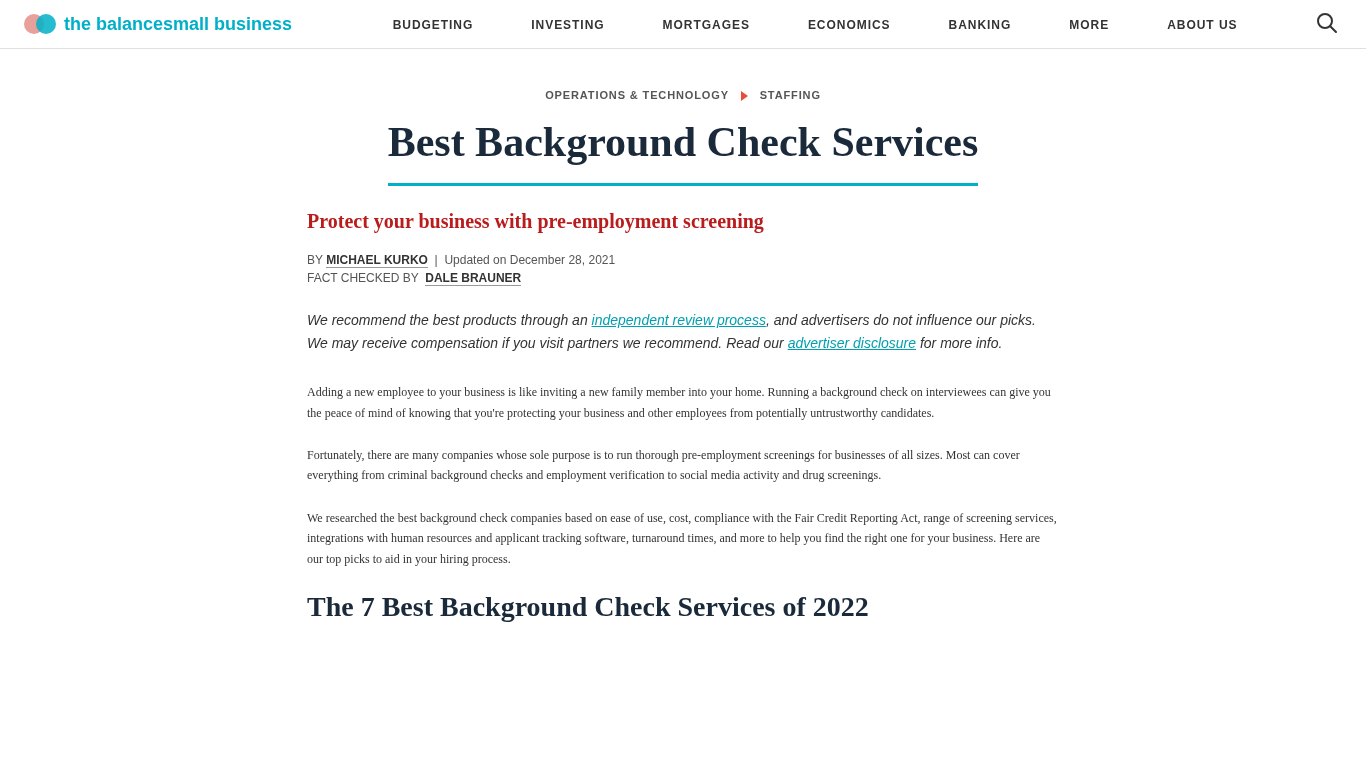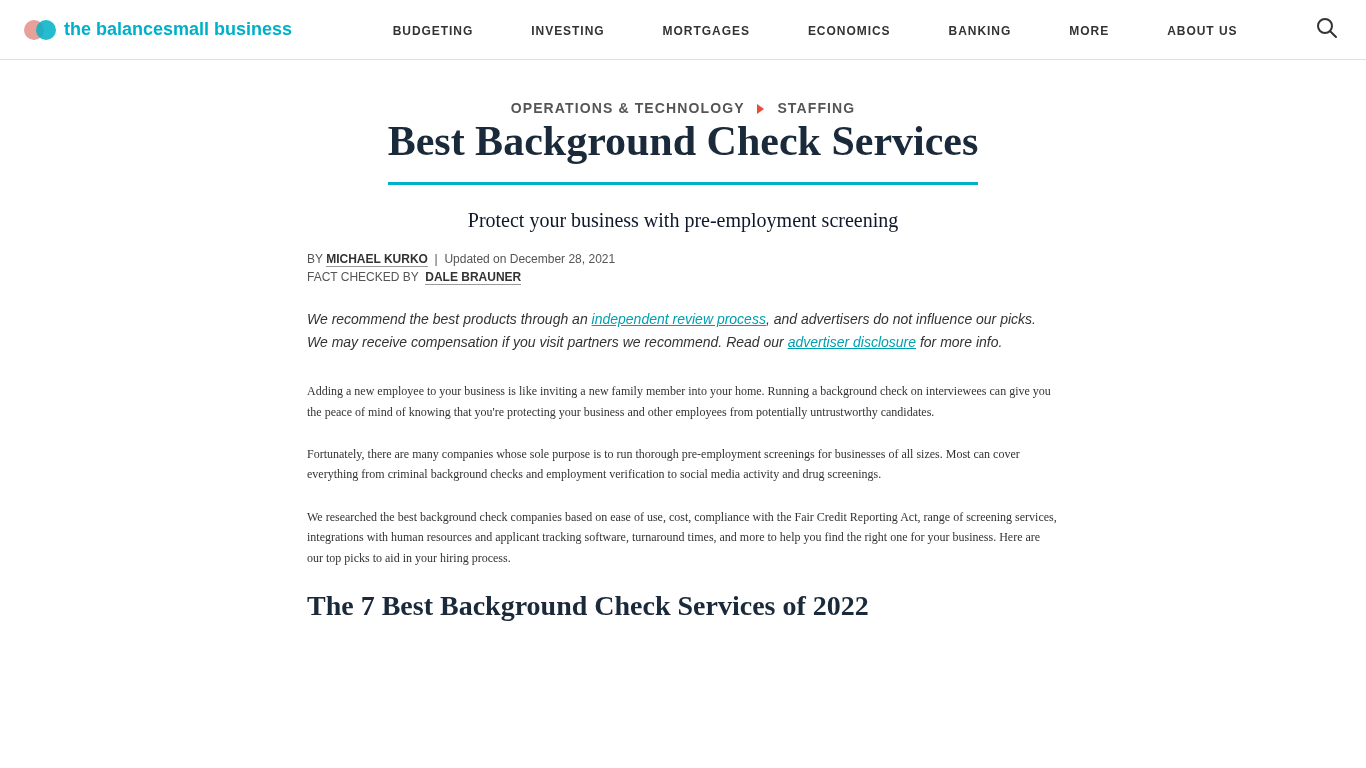--- a/index.html
+++ b/index.html
@@ -4,21 +4,21 @@
   <style>
     * { margin: 0; padding: 0; box-sizing: border-box; }
     body { font-family: Georgia, 'Times New Roman', serif; background: #fff; color: #333; font-size: 16px; }
 
     
     nav {
       display: flex;
       align-items: center;
       justify-content: space-between;
       padding: 0 24px;
-      height: 60px;
+      height: 49px;
       border-bottom: 1px solid #e0e0e0;
       background: #fff;
       position: sticky;
       top: 0;
       z-index: 100;
       gap: 12px;
     }
     .nav-logo {
       display: flex;
       align-items: center;
@@ -70,22 +70,23 @@
     
     .content-wrapper {
       max-width: 800px;
       margin: 0 auto;
       padding: 40px 24px 60px;
     }
 
     
     .breadcrumb {
       text-align: center;
-      font-family: Arial, sans-serif;
-      font-size: 14px;
+      margin-bottom: 16px;
+      font-family: Arial, sans-serif;
+      font-size: 11px;
       font-weight: 700;
       letter-spacing: 0.08em;
       text-transform: uppercase;
       color: #555;
     }
     .breadcrumb a {
       color: #555;
       text-decoration: none;
     }
     .breadcrumb-sep {
@@ -114,26 +115,26 @@
       border-bottom: 3px solid #00b0c8;
       padding-bottom: 16px;
       display: inline-block;
     }
     .title-wrap {
       text-align: center;
       margin-bottom: 12px;
     }
 
     .page-subtitle {
-      text-align: center;
+      text-align: left;
       font-family: Georgia, serif;
       font-size: 20px;
-      color: #0f172a;
+      color: #b91c1c;
       margin-bottom: 20px;
-      font-weight: 400;
+      font-weight: 700;
     }
 
     
     .byline {
       font-family: Arial, sans-serif;
       font-size: 12px;
       color: #555;
       margin-bottom: 4px;
       text-align: left;
     }

